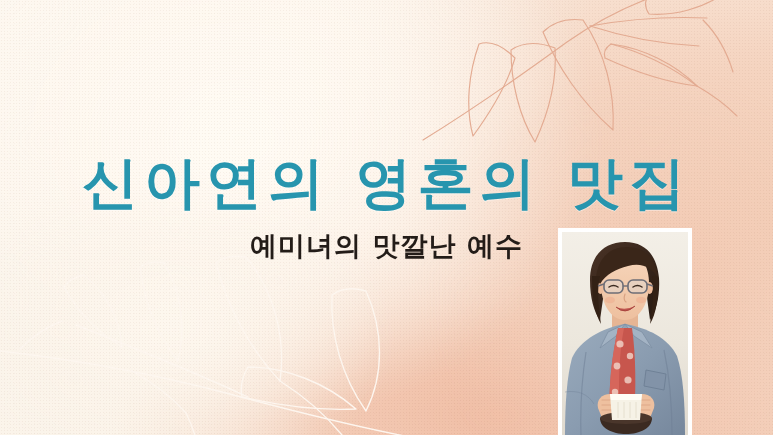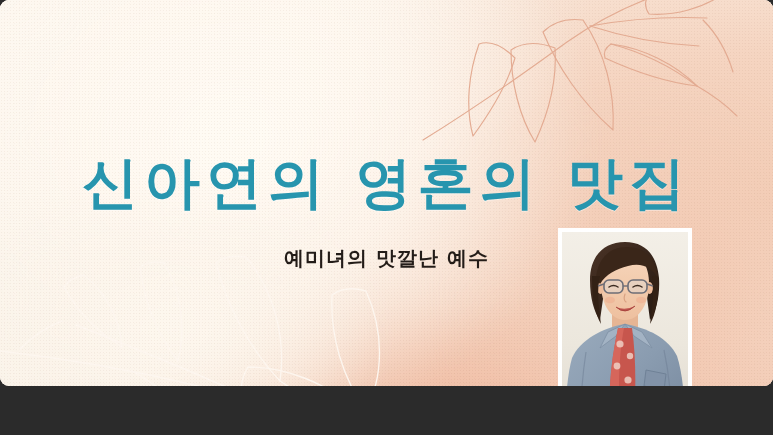--- a/index.html
+++ b/index.html
@@ -3,25 +3,24 @@
 <meta charset="utf-8">
 <style>
   html, body {
     margin: 0;
     padding: 0;
     background: #2b2b2b;
   }
   #stage {
     position: relative;
     width: 773px;
-    height: 386px;
+    height: 435px;
     overflow: hidden;
     font-family: "DejaVu Sans", "Liberation Sans", sans-serif;
     background: #faf4ea;
-    border-radius: 9px;
   }
 
   
   .bg-base {
     position: absolute;
     inset: 0;
     background:
       radial-gradient(120% 95% at 2% 4%,  #fdf8f0 0%, #fdf7ef 22%, rgba(253,247,239,0) 62%),
       radial-gradient(105% 120% at 100% 52%, #f3cdb6 0%, #f5d4c0 30%, rgba(245,212,192,0) 72%),
       radial-gradient(90% 80% at 96% 2%,  #fbf1e6 0%, rgba(251,241,230,0) 60%),
@@ -108,24 +107,24 @@
     line-height: 1;
     font-weight: 700;
     letter-spacing: 6px;
     font-family: "DejaVu Sans", "Liberation Sans", sans-serif;
     text-shadow: 0 1px 0 rgba(255,255,255,0.45);
     white-space: nowrap;
   }
   .subtitle {
     position: absolute;
     left: 0; right: 0;
-    top: 248px;
+    top: 232px;
     text-align: center;
     color: #231c18;
-    font-size: 20px;
+    font-size: 27px;
     line-height: 1;
     font-weight: 700;
     letter-spacing: 1px;
     font-family: "DejaVu Sans", "Liberation Sans", sans-serif;
     white-space: nowrap;
   }
 
   
   .photo-frame {
     position: absolute;

